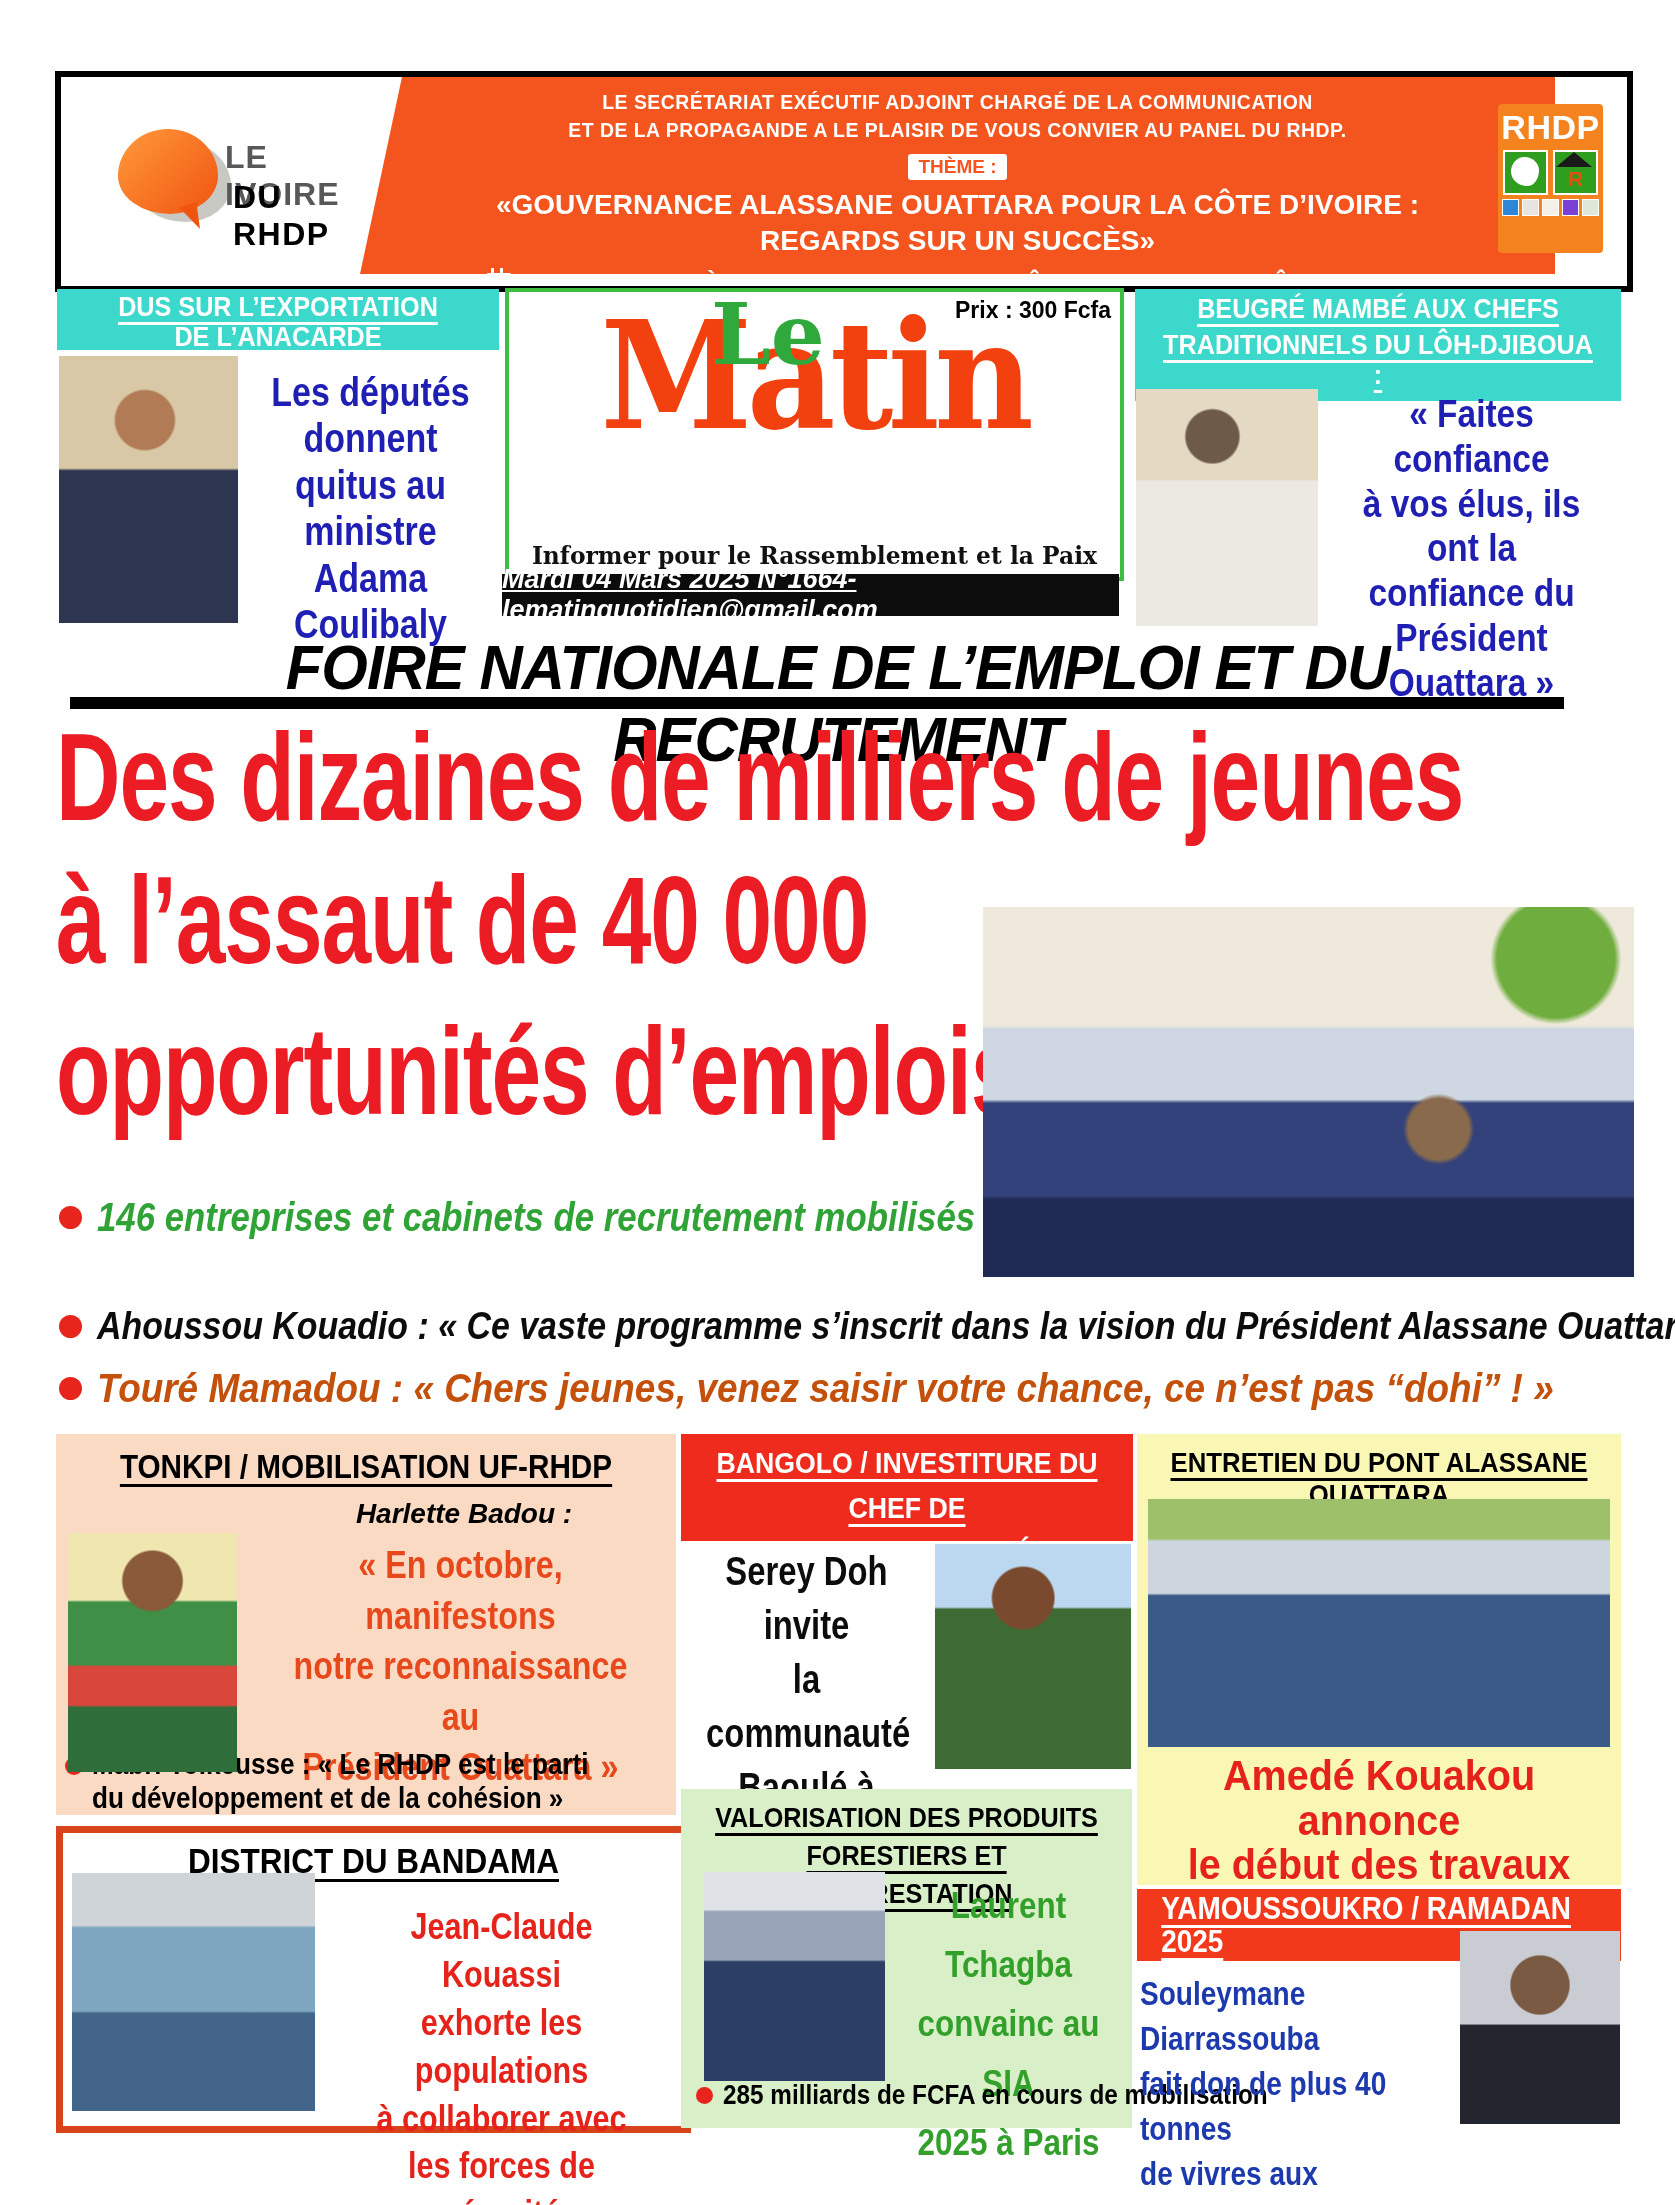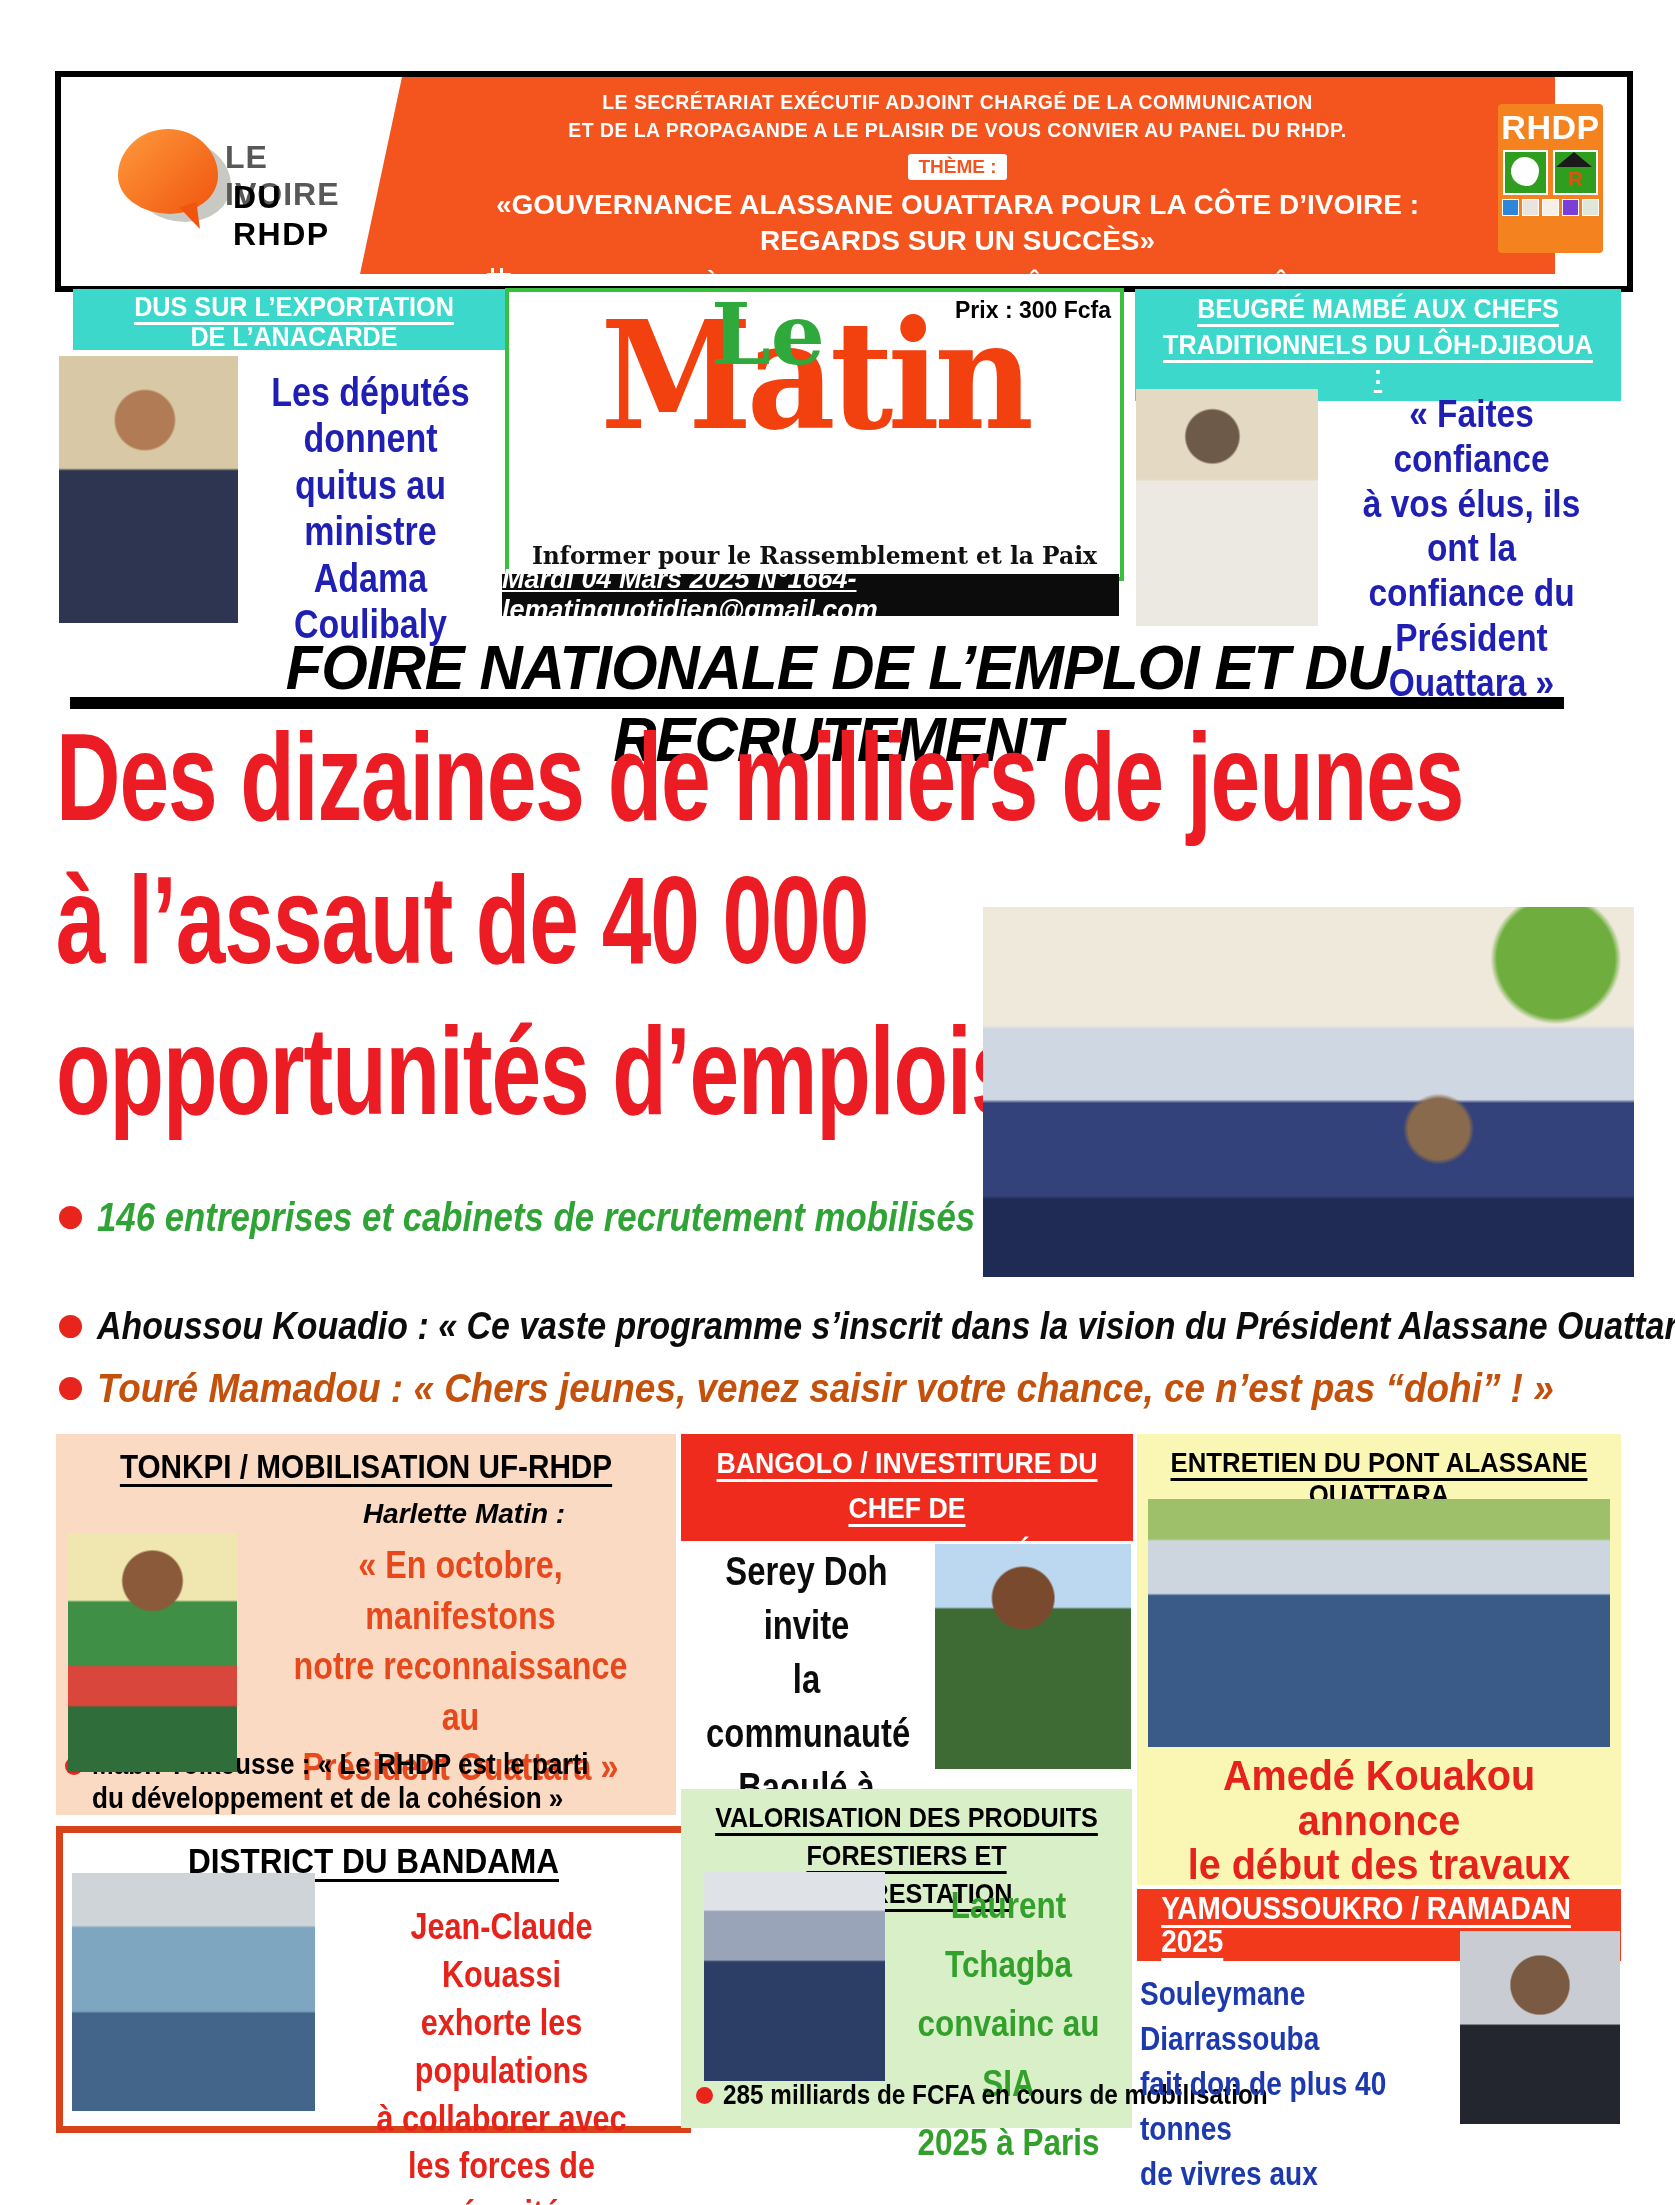--- a/index.html
+++ b/index.html
@@ -54,21 +54,21 @@
   .map-blob{position:absolute;left:6px;top:5px;width:28px;height:29px;background:#fff;
             border-radius:48% 52% 42% 58%/50% 46% 54% 50%;}
   .roof{position:absolute;left:1px;top:0;width:0;height:0;border-left:18.4px solid transparent;
         border-right:18.4px solid transparent;border-bottom:15px solid #1a1a1a;}
   .house-r{position:absolute;left:0;right:0;top:15px;font-size:21px;font-weight:bold;color:#e84d0e;}
   .minirow{display:flex;justify-content:center;gap:3px;margin-top:4px;}
   .msq{width:15px;height:15px;border:1px solid #fff;}
 
   
   .teal{background:#3bd8cb;color:#fff;}
-  #kick-left{left:57px;top:289px;width:442px;height:61px;margin-left:16px;}
+  #kick-left{left:57px;top:289px;width:442px;height:61px;}
   #kick-right{left:1135px;top:289px;width:486px;height:112px;}
   .kick-line{font-size:28px;font-weight:bold;line-height:1.08;}
   .kul{text-decoration:underline;text-decoration-thickness:3px;text-underline-offset:6px;}
   #ph-minister{left:59px;top:356px;width:179px;height:267px;
     background:radial-gradient(circle at 48% 24%,#b07b55 0 13%,rgba(0,0,0,0) 14%),
                linear-gradient(180deg,#d8c8a6 0 42%,#2e3550 43% 100%);}
   #hl-left{left:238px;top:369px;width:265px;}
   .blue-h{color:#1f1fb4;font-weight:bold;font-size:40px;line-height:1.16;}
   #ph-mambe{left:1136px;top:389px;width:182px;height:237px;
     background:radial-gradient(circle at 42% 20%,#6e5a49 0 12%,rgba(0,0,0,0) 13%),
@@ -270,21 +270,21 @@
   </div>
   <div id="bul3" class="abs bullet-row">
     <div class="dot"></div>
     <div class="t nw sx90L">Touré Mamadou : « Chers jeunes, venez saisir votre chance, ce n’est pas “dohi” ! »</div>
   </div>
 
   <div id="tonkpi" class="abs">
     <div id="tk-kick" class="ctr sx90">
       <span class="kul">TONKPI / MOBILISATION UF-RHDP</span>
     </div>
-    <div id="tk-speaker">Harlette Matin :</div>
+    <div id="tk-speaker">Harlette Badou :</div>
     <div id="tk-quote" class="ctr">
       <div class="sx85">« En octobre, manifestons</div>
       <div class="sx85">notre reconnaissance au</div>
       <div class="sx85">Président Ouattara »</div>
     </div>
     <div id="tk-bullet">
       <div class="dot"></div>
       <div class="t">
         <div class="sx90L nw">Mabri Toikeusse : « Le RHDP est le parti</div>
         <div class="sx90L nw">du développement et de la cohésion »</div>

